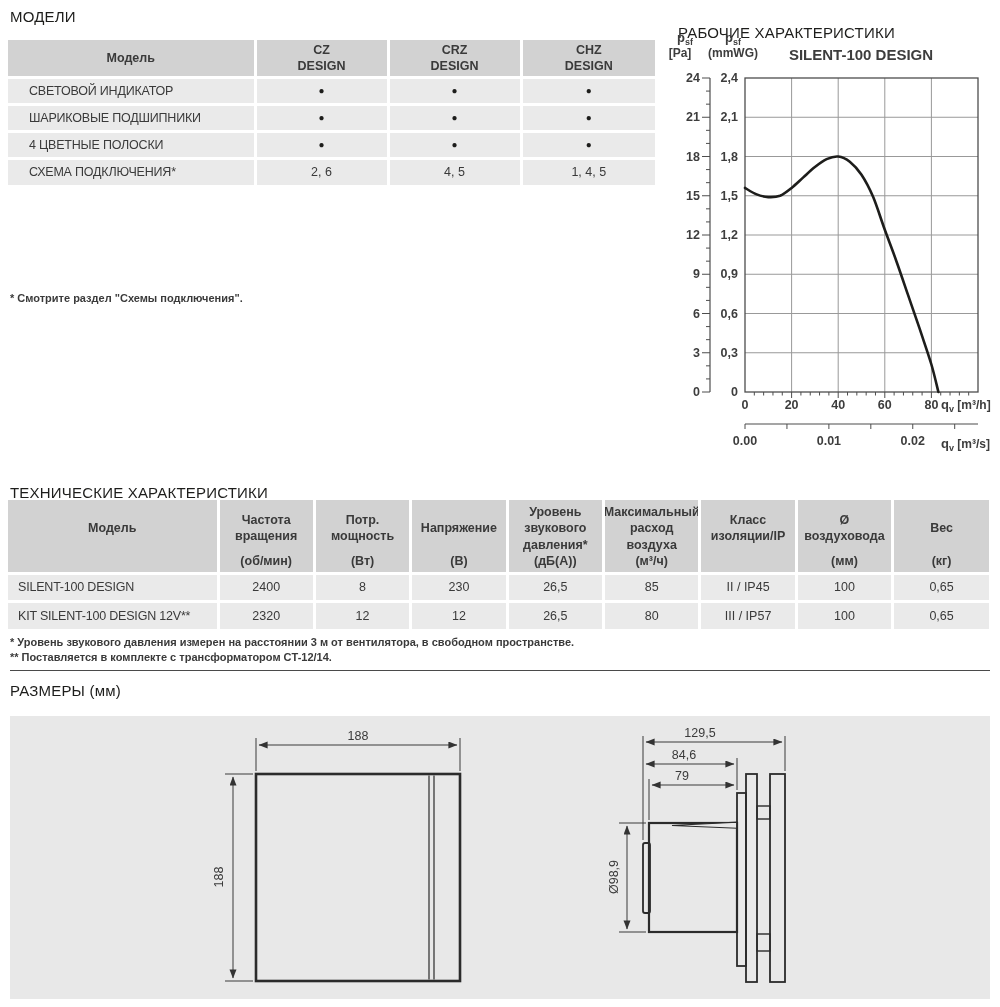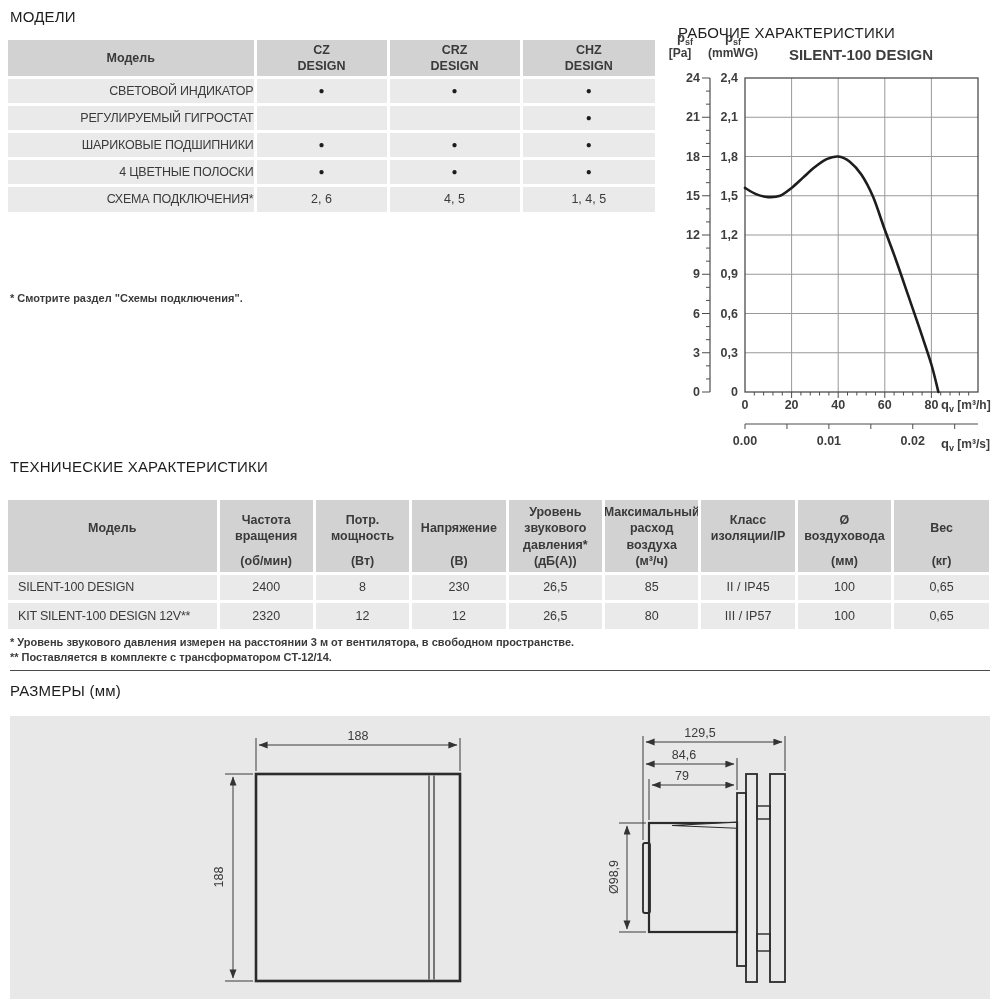--- a/index.html
+++ b/index.html
@@ -11,21 +11,21 @@
   table.grid{border-collapse:collapse;table-layout:fixed;position:absolute}
   table.grid th,table.grid td{border-right:3px solid #fff;border-bottom:3px solid #fff;overflow:hidden}
   table.grid th:last-child,table.grid td:last-child{border-right:0}
   table.grid tr:last-child td{border-bottom:0}
   table.grid th{background:#d2d2d2;font-size:12.5px;font-weight:700;color:#3a3a3a;white-space:pre-line;vertical-align:middle;text-align:center;line-height:1.3}
   table.grid td{background:#eaeaea;font-size:12.5px;color:#3a3a3a;text-align:center;vertical-align:middle}
   
   #models-table{left:8px;top:40px;width:647px}
   #models-table th{height:37px}
   #models-table td{height:27px}
-  #models-table td.feat{text-align:right;padding-left:12px;letter-spacing:-0.2px}
+  #models-table td.feat{text-align:left;padding-left:21px;letter-spacing:-0.2px}
   #models-table td.dot{font-size:10px;color:#1d1d1b}
   
   #tech-table{left:8px;top:500px;width:981px}
   #tech-table th{height:68px;padding:4px 2px 3px 2px}
   #tech-table th .h-wrap{display:flex;flex-direction:column;height:100%}
   #tech-table th .h-main{flex:1;display:flex;align-items:center;justify-content:center;white-space:pre-line}
   #tech-table th .h-unit{height:16px;line-height:16px}
   #tech-table td{height:28px}
   #tech-table td.model{text-align:left;padding-left:10px;letter-spacing:-0.2px}
   .fnote{position:absolute;font-size:11px;font-weight:700;color:#3a3a3a;white-space:nowrap}
@@ -37,21 +37,21 @@
   #divider{position:absolute;left:10px;top:670px;width:980px;height:1px;background:#4a4a4a}
   .dim{font-size:12.5px;fill:#3a3a3a;text-anchor:middle;font-family:"Liberation Sans",sans-serif}
 </style>
 </head>
 <body>
 
 <div id="page">
 
   <div class="sec-title" style="left:10px;top:8px">МОДЕЛИ</div>
   <div class="sec-title" style="left:678px;top:24px">РАБОЧИЕ ХАРАКТЕРИСТИКИ</div>
-  <div class="sec-title" style="left:10px;top:458px">ТЕХНИЧЕСКИЕ ХАРАКТЕРИСТИКИ</div>
+  <div class="sec-title" style="left:10px;top:484px">ТЕХНИЧЕСКИЕ ХАРАКТЕРИСТИКИ</div>
   <div class="sec-title" style="left:10px;top:682px">РАЗМЕРЫ (мм)</div>
 
   <table class="grid" id="models-table">
     <colgroup>
         <col style="width:247px">
         <col style="width:133px">
         <col style="width:133px">
         <col style="width:134px">
       </colgroup>
     <thead>
@@ -63,26 +63,20 @@
 DESIGN</th>
         <th>CHZ
 DESIGN</th>
       </tr>
     </thead>
     <tbody id="models-tbody">
         <tr>
           <td class="feat">СВЕТОВОЙ ИНДИКАТОР</td>
           <td class="dot">●</td>
           <td class="dot">●</td>
-          <td class="dot">●</td>
-        </tr>
-        <tr>
-          <td class="feat">РЕГУЛИРУЕМЫЙ ГИГРОСТАТ</td>
-          <td class="val"></td>
-          <td class="val"></td>
           <td class="dot">●</td>
         </tr>
         <tr>
           <td class="feat">ШАРИКОВЫЕ ПОДШИПНИКИ</td>
           <td class="dot">●</td>
           <td class="dot">●</td>
           <td class="dot">●</td>
         </tr>
         <tr>
           <td class="feat">4 ЦВЕТНЫЕ ПОЛОСКИ</td>

